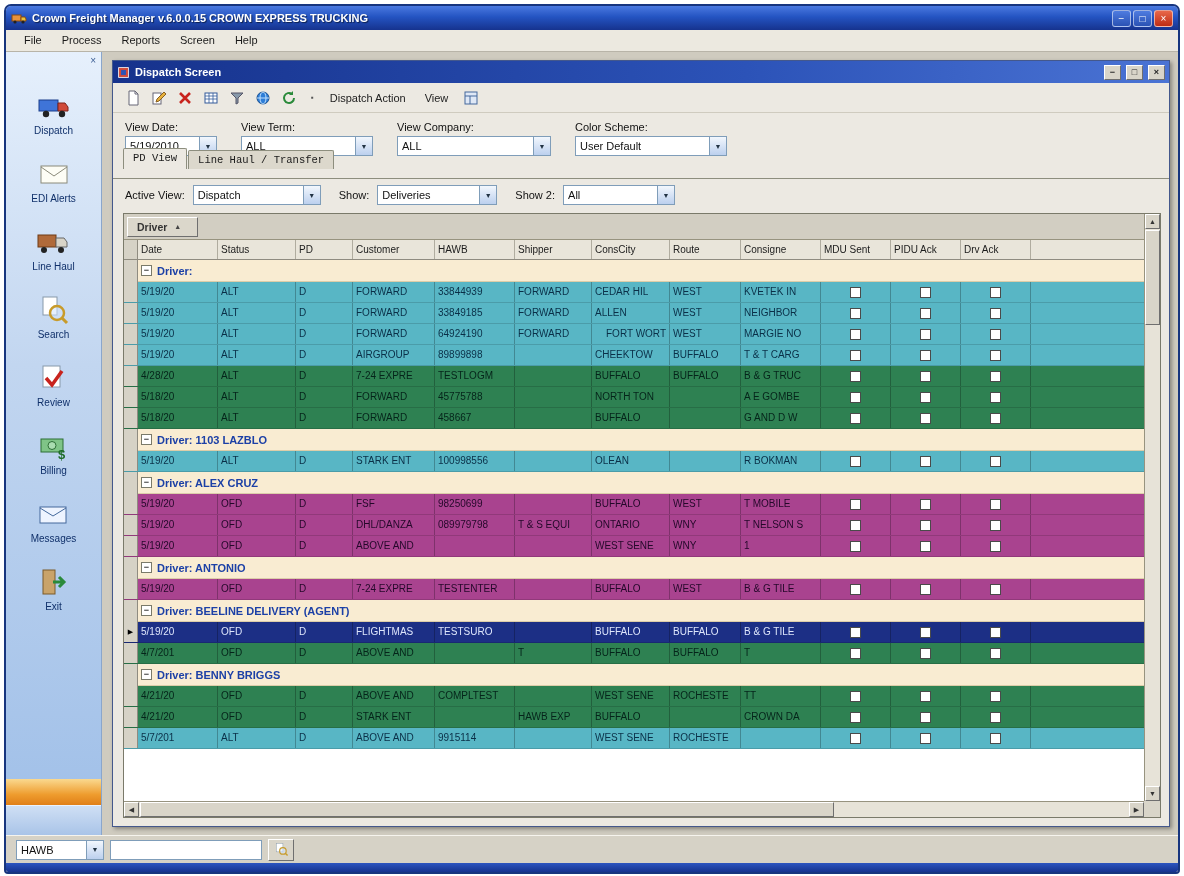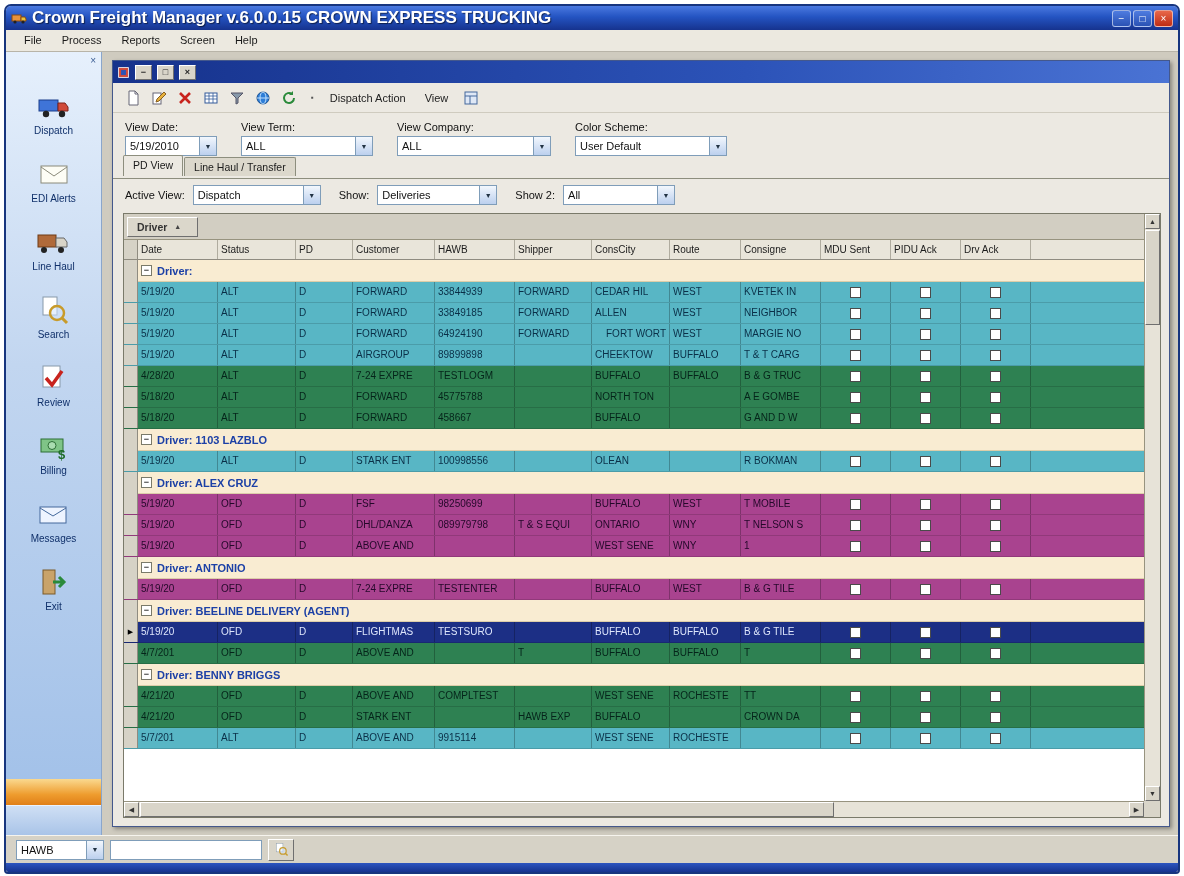--- a/index.html
+++ b/index.html
@@ -7,21 +7,21 @@
   body {
     width:1184px; height:876px; background:#fff; overflow:hidden; position:relative;
     font-family:"Liberation Sans", sans-serif; -webkit-font-smoothing:antialiased;
   }
   .app{ position:absolute; left:4px; top:4px; right:4px; bottom:2px;
     background:#d6d2c6; border:2px solid #17357e; border-radius:7px 7px 4px 4px;
     display:flex; flex-direction:column; overflow:hidden;}
   
   .titlebar{height:24px; flex:none; background:linear-gradient(180deg,#4a79e0 0%,#2454c2 45%,#16338e 100%);
     display:flex; align-items:center; padding:0 5px; color:#fff;}
-  .title-text{flex:1; font-size:17px; font-weight:bold; margin-left:5px; white-space:nowrap; overflow:hidden;
+  .title-text{flex:1; font-size:11px; font-weight:bold; margin-left:5px; white-space:nowrap; overflow:hidden;
     text-shadow:1px 1px 1px rgba(0,0,0,.55);}
   .win-btn{width:19px; height:17px; margin-left:2px; border-radius:3px; border:1px solid rgba(255,255,255,.55);
     display:flex; align-items:center; justify-content:center; font-size:10px; color:#fff;
     background:linear-gradient(180deg,#4f7ce0,#2a52b4);}
   .win-btn.close{ background:linear-gradient(180deg,#e8684a,#bf2c14); }
   
   .menubar{height:22px; flex:none; background:#ece9e0; border-bottom:1px solid #b8b4a8;
     display:flex; align-items:center; padding:0 8px; font-size:11px; color:#1a1a1a;}
   .menu-item{padding:2px 10px 3px 10px; cursor:default;}
   
@@ -64,21 +64,21 @@
   .fgroup{display:flex; flex-direction:column; gap:3px;}
   .flabel{font-size:11px; color:#111;}
   .combo{height:20px; background:#fff; border:1px solid #7f9db9; display:flex; align-items:center;
     font-size:11px; color:#111; padding-left:4px; overflow:hidden;}
   .combo .drop{margin-left:auto; width:17px; height:100%; flex:none; border-left:1px solid #7f9db9;
     background:linear-gradient(180deg,#f2f7fd,#bcd0ee); display:flex; align-items:center; justify-content:center;
     font-size:7px; color:#234;}
   .chk-row{display:flex; align-items:center; gap:6px; margin:7px 0 4px 2px; font-size:11px; color:#111;}
   .chk{width:12px; height:12px; background:#fff; border:1px solid #7f9db9;}
   
-  .tabs{height:23px; flex:none; display:flex; align-items:flex-end; padding:0 0 4px 10px; position:relative;}
+  .tabs{height:23px; flex:none; display:flex; align-items:flex-end; padding:0 0 11px 10px; position:relative;font-family:Liberation Mono, monospace;}
   .tabs::after{content:""; position:absolute; left:0; right:0; bottom:0; border-bottom:1px solid #8d8e7e;}
   .tab{font-size:10.5px; color:#1a1a1a; padding:3px 9px; border:1px solid #8d8e7e; border-bottom:none;
     border-radius:2px 2px 0 0; margin-right:1px; position:relative; z-index:2; background:#dcd8cc; top:1px;}
   .tab.active{background:#ece9e2; padding-bottom:5px; top:1px;}
   .tab-page{flex:1; display:flex; flex-direction:column; min-height:0;}
   
   .viewrow{height:32px; flex:none; display:flex; align-items:center; gap:8px; padding:0 12px; font-size:11px; color:#111;}
   
   .grid-wrap{flex:1; margin:2px 8px 8px 10px; border:1px solid #7a7a6a; position:relative; background:#fff; min-height:0;}
   .grid-content{position:absolute; left:0; top:0; right:16px; bottom:16px; display:flex; flex-direction:column; overflow:hidden;}
@@ -253,20 +253,21 @@
     <div class="work">
       <div class="child">
 
         <div class="child-tb">
           <span class="ic" style="width:13px;height:13px">
               <svg viewBox="0 0 16 16">
                 <rect x="2" y="2" width="12" height="12" fill="#d04a3a" stroke="#fff"></rect>
                 <rect x="5" y="5" width="6" height="6" fill="#2c53b8"></rect>
               </svg>
             </span>
+          <span class="ttl">Dispatch Screen</span>
           <span class="cwin-btn">−</span>
           <span class="cwin-btn">□</span>
           <span class="cwin-btn">×</span>
         </div>
 
         <div class="toolbar">
           <span style="display: flex; gap: 3px;">
               <span class="tbtn">
                 <span class="ic" style="height: 16px; width: 16px;">
                   <svg viewBox="0 0 16 16">

